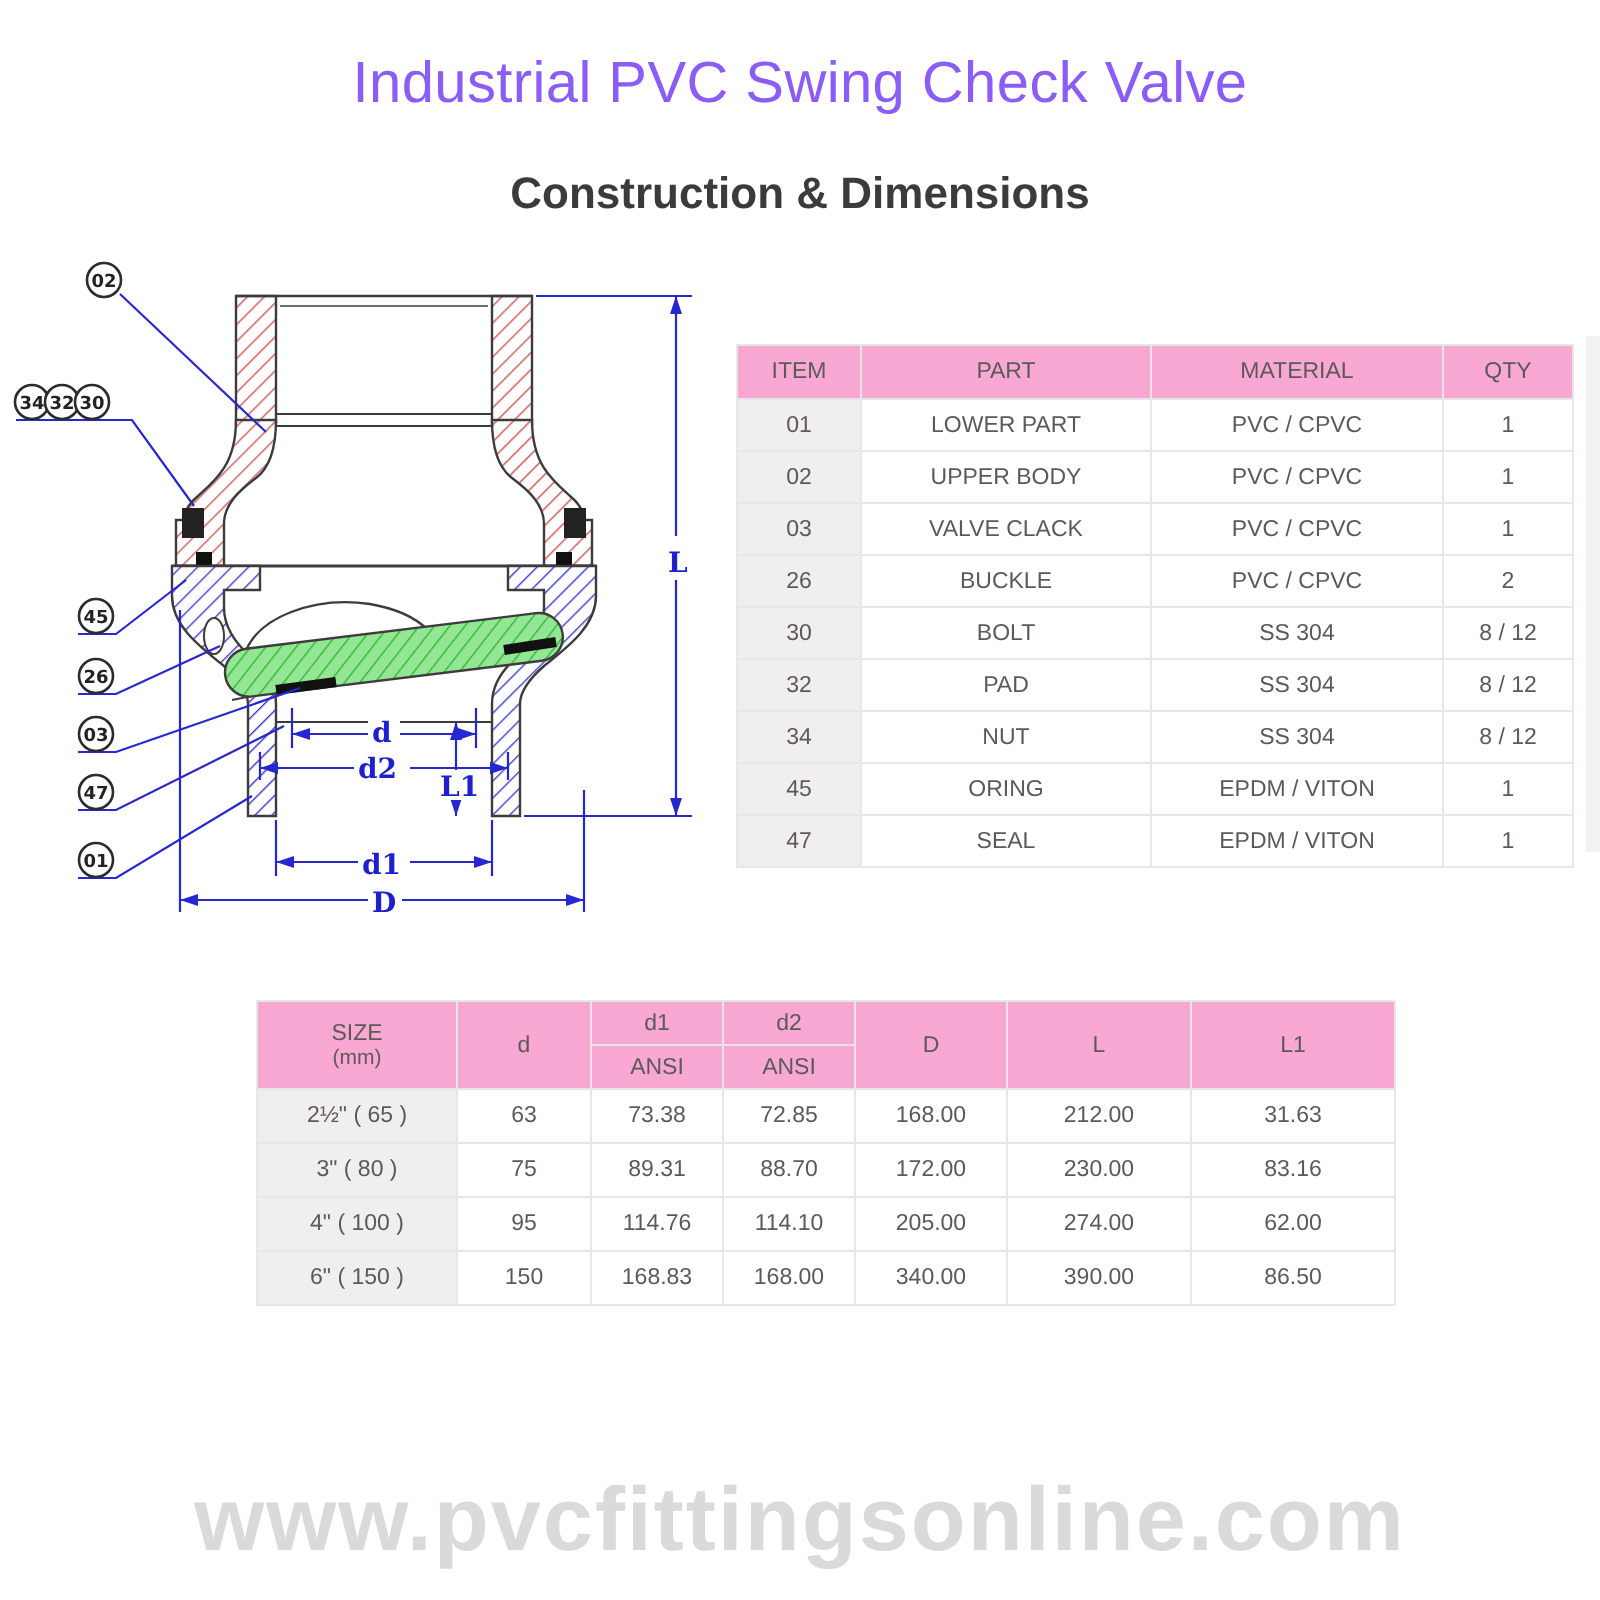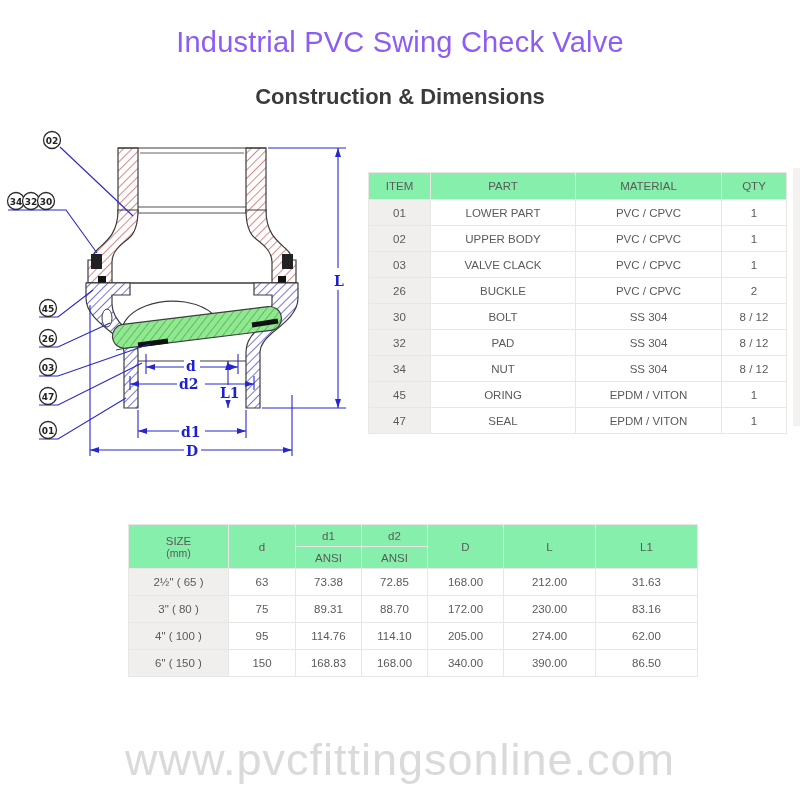--- a/index.html
+++ b/index.html
@@ -15,39 +15,39 @@
     position:absolute;top:84px;left:0;width:100%;text-align:center;
     font-size:22px;color:#3b3b3b;font-weight:700;
   }
   svg.drawing{position:absolute;left:0;top:120px;}
 
   table{border-collapse:collapse;position:absolute;table-layout:fixed;}
   th,td{
     border:1px solid #e9e7e5;text-align:center;vertical-align:middle;
     font-size:11.5px;color:#5c5a58;font-weight:400;padding:0;overflow:hidden;
   }
-  th{background:#86efac;}
+  th{background:#f9a8d4;}
   td{background:#ffffff;}
   td:first-child{background:#f1efed;}
 
   table.parts{left:368px;top:172px;width:418px;}
   .parts th{height:26px;}
   .parts td{height:25px;}
 
-  table.dims{left:128px;top:524px;width:569px;}
+  table.dims{left:128px;top:500px;width:569px;}
   .dims thead tr{height:22px;}
   .dims td{height:26px;}
   .dims .sub{font-size:10.5px;}
 
   .right-strip{
     position:absolute;right:0;top:168px;width:7px;height:258px;background:#f3f2f0;
   }
   .watermark{
     position:absolute;top:734px;left:0;width:100%;text-align:center;
-    font-size:45px;font-weight:normal;color:#dadada;letter-spacing:1px;white-space:nowrap;
+    font-size:45px;font-weight:bold;color:#dadada;letter-spacing:1px;white-space:nowrap;
   }
   .dimtext{
     font-family:"DejaVu Serif",serif;font-weight:bold;font-size:14px;fill:#1f1fd0;
   }
   .callout-num{
     font-family:"DejaVu Sans",sans-serif;font-weight:bold;font-size:9px;fill:#222222;
   }
 </style>
 </head>
 <body>

